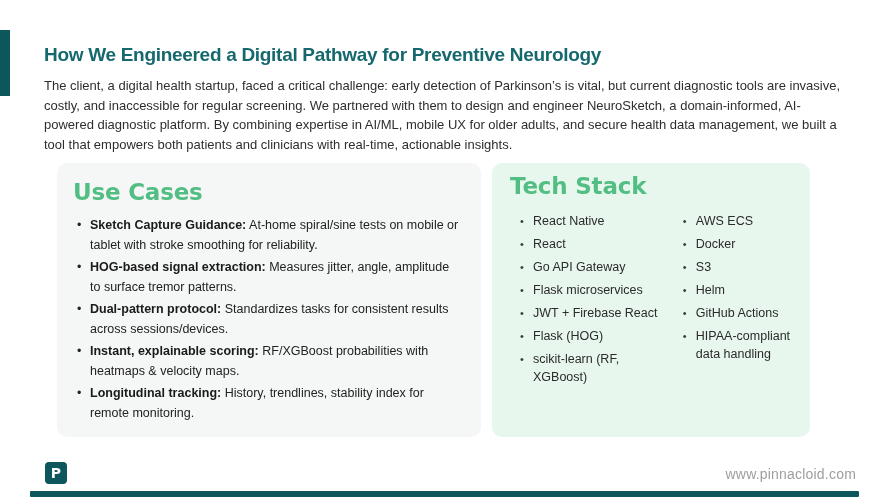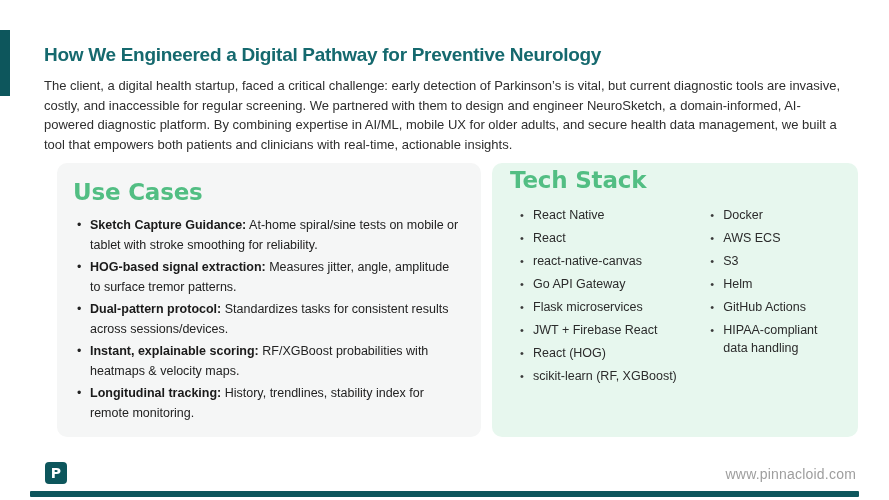--- a/index.html
+++ b/index.html
@@ -32,23 +32,23 @@
   .card {
     position: absolute; top: 163px; height: 274px;
     border-radius: 10px;
   }
   .card-use-cases {
     left: 57px; width: 424px;
     background: #f5f6f6;
     padding: 14px 20px 0 14px;
   }
   .card-tech-stack {
-    left: 492px; width: 366px;
+    left: 492px; width: 318px;
     background: #e7f7ee;
-    padding: 2px 16px 0 16px;
+    padding: 8px 16px 0 16px;
   }
   .card-heading {
     font-family: "DejaVu Sans", sans-serif;
     font-weight: bold; font-size: 23px; letter-spacing: -0.2px;
     color: #52be83;
     margin: 2px 0 10px 2px;
   }
   ul.uc-list {
     list-style: none;
     margin: 0; padding: 0 0 0 4px;
@@ -145,37 +145,36 @@
 
 <section class="card card-tech-stack">
   <h2 class="card-heading">Tech Stack</h2>
   <div class="ts-columns">
     <ul class="ts-list ts-left">
 
         <li>React Native</li>
 
         <li>React</li>
 
-        <li>react-native-canvas</li>
 
         <li>Go API Gateway</li>
 
         <li>Flask microservices</li>
 
         <li>JWT + Firebase React</li>
 
-        <li>React (HOG)</li>
+        <li>Flask (HOG)</li>
 
         <li>scikit-learn (RF, XGBoost)</li>
       </ul>
     <ul class="ts-list ts-right">
 
+        <li>AWS ECS</li>
+
         <li>Docker</li>
-
-        <li>AWS ECS</li>
 
         <li>S3</li>
 
         <li>Helm</li>
 
         <li>GitHub Actions</li>
 
         <li>HIPAA-compliant data handling</li>
       </ul>
   </div>

